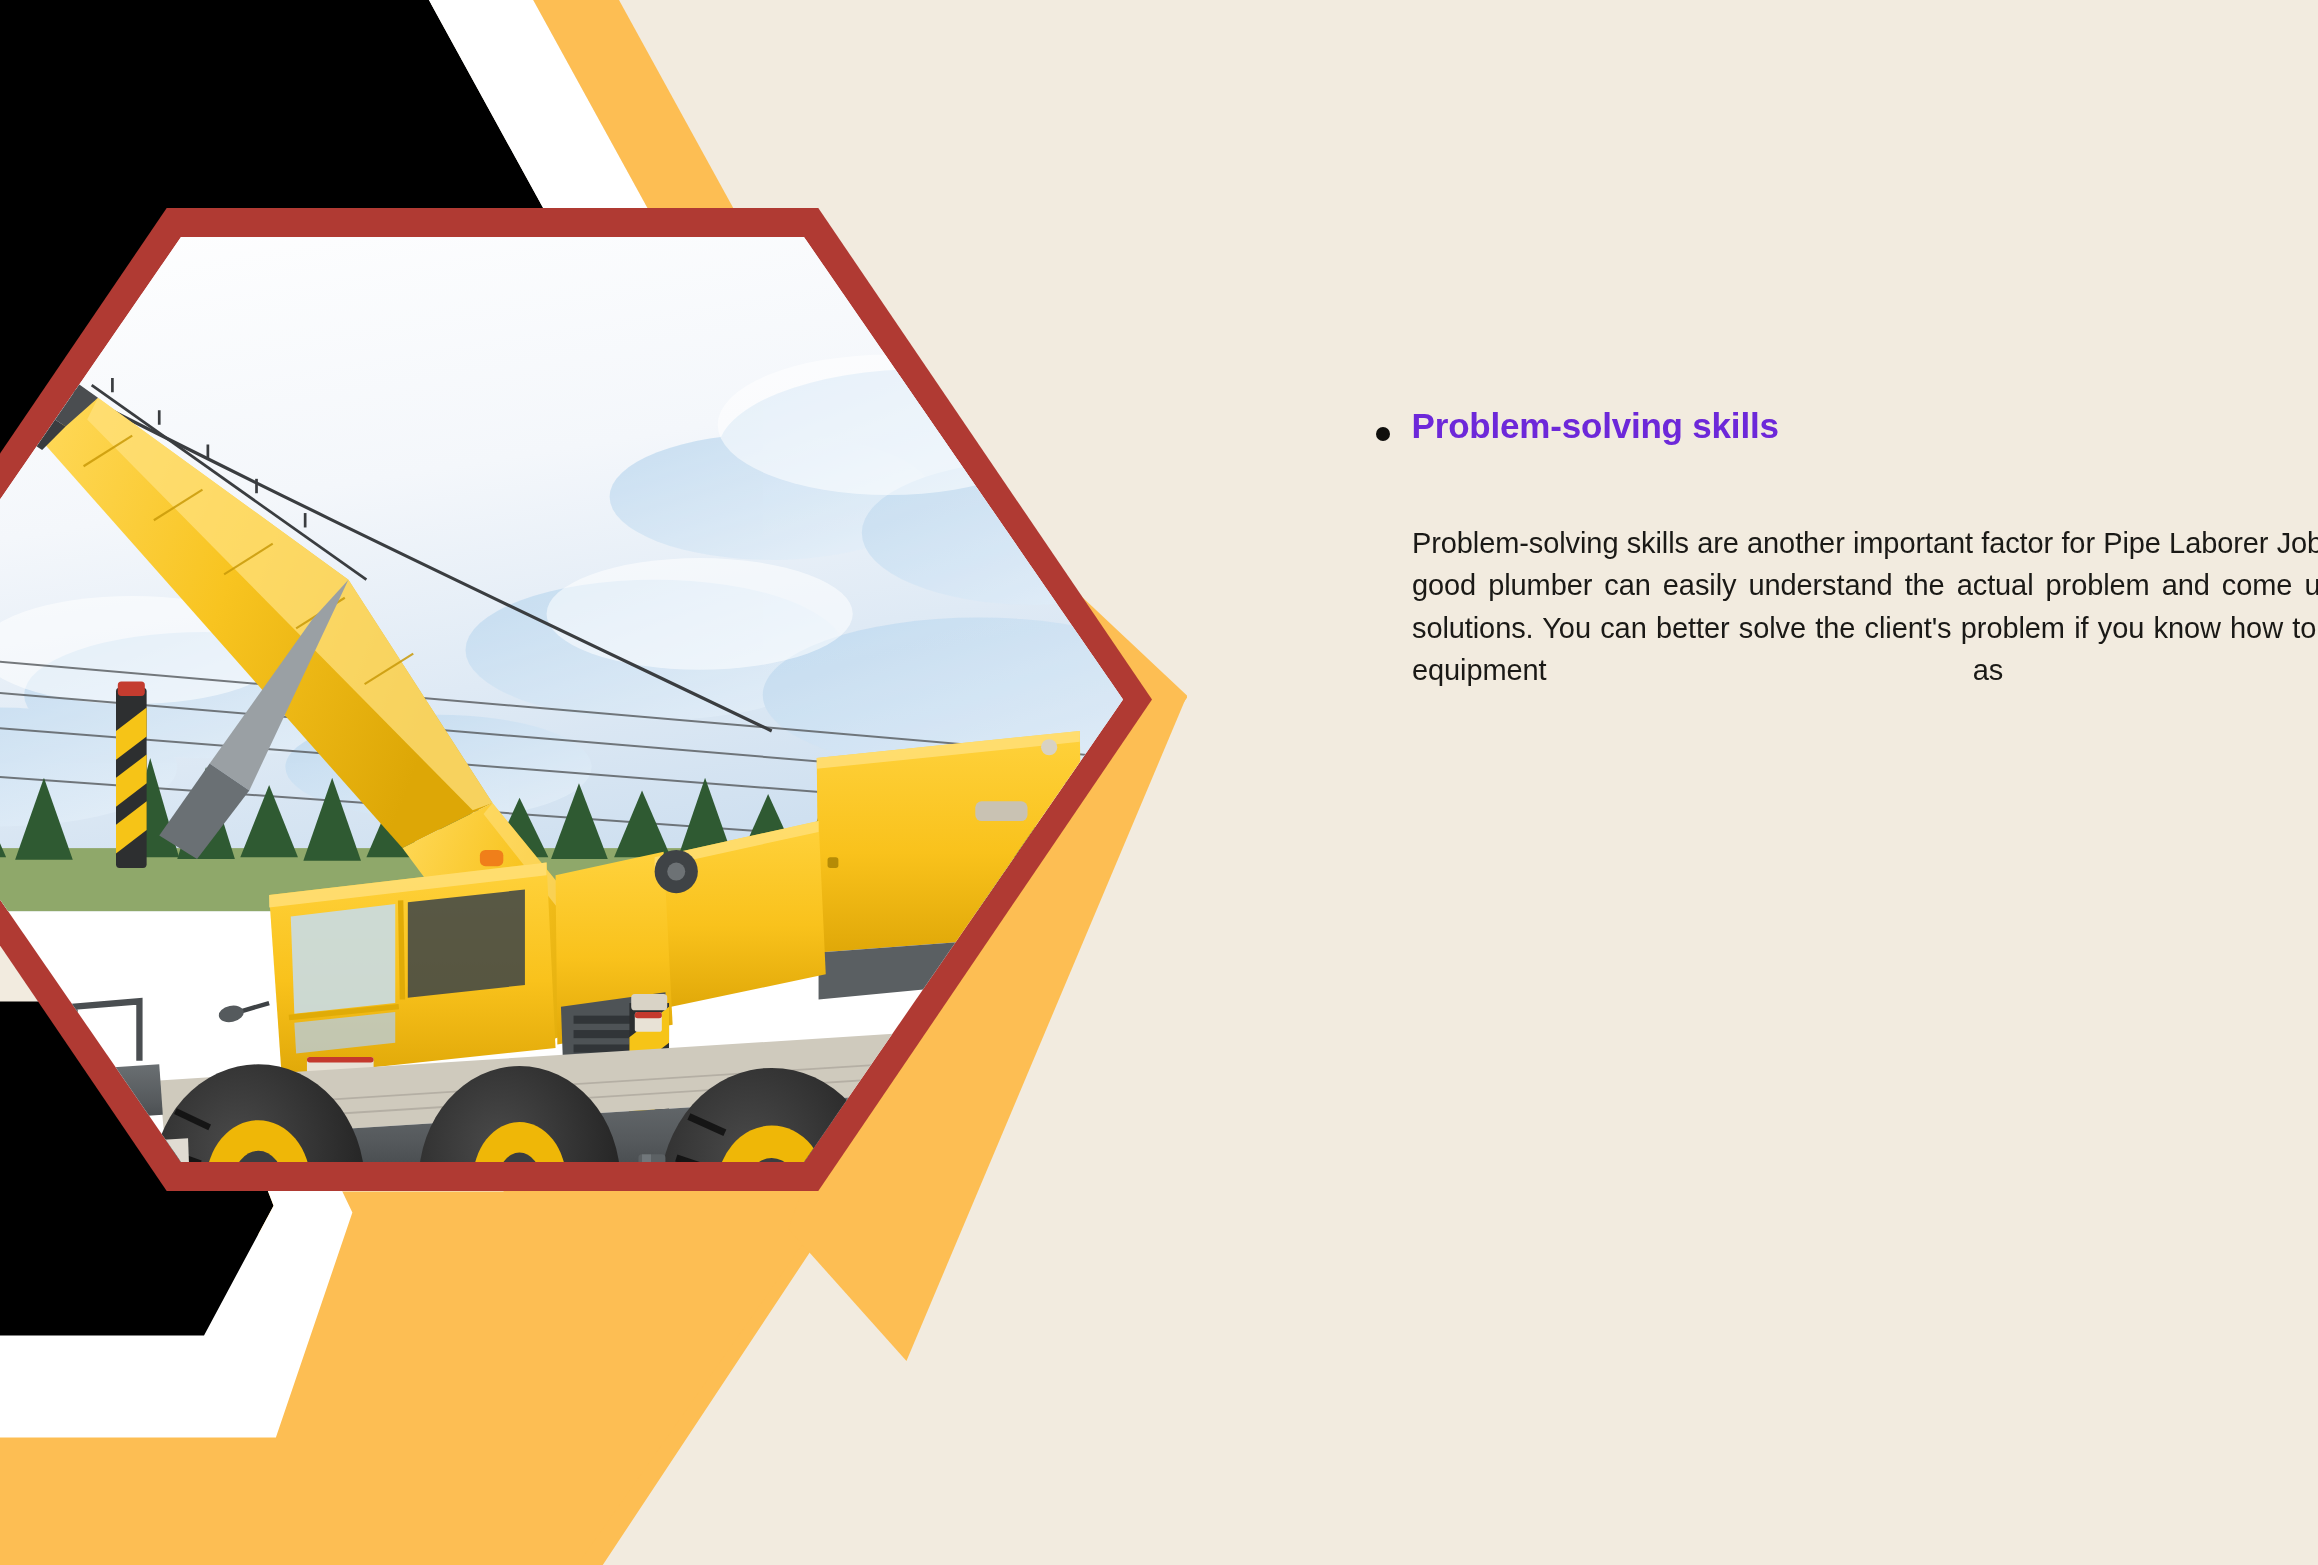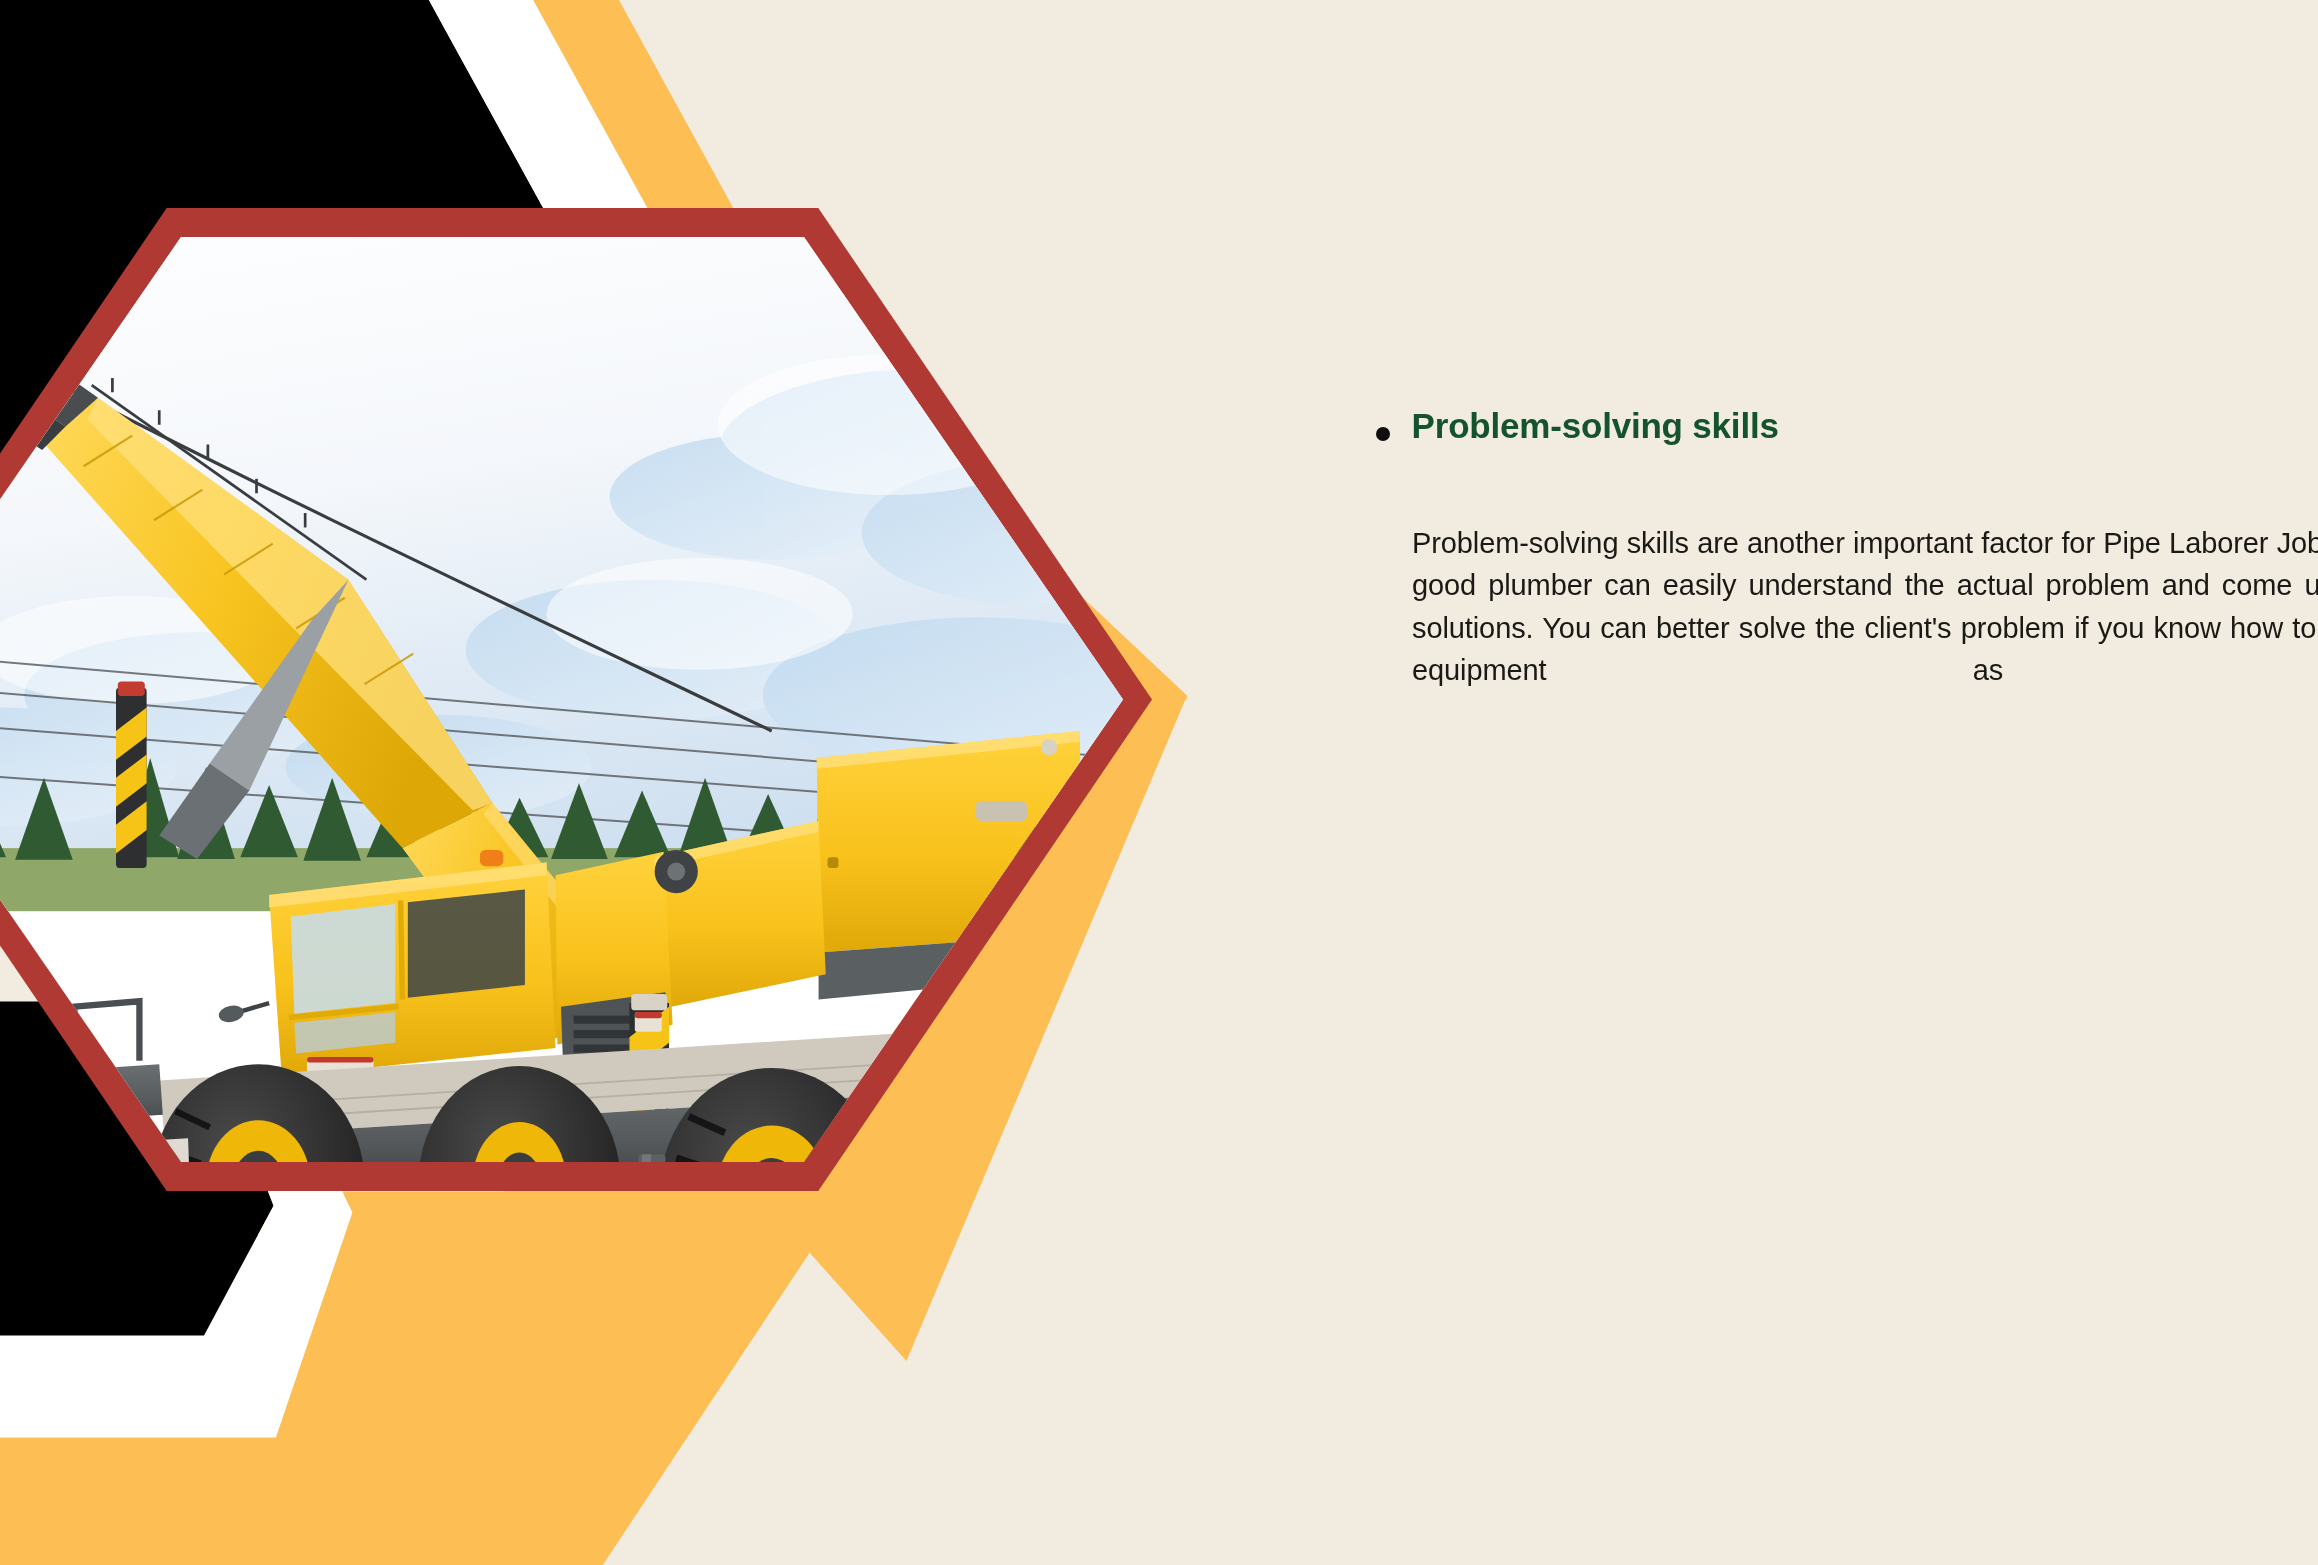--- a/index.html
+++ b/index.html
@@ -52,21 +52,21 @@
     gap:21.3px;
     margin-left:8.3px;
   }
   #bullet-dot{
     width:14px;height:14px;border-radius:50%;
     background:#100F0D;flex:0 0 auto;margin-top:18.5px;
   }
   #bullet-title{
     font-size:35px;
     font-weight:bold;
-    color:#14532d;
+    color:#6d28d9;
     line-height:1.0;
     letter-spacing:-0.2px;
     white-space:nowrap;
   }
   #body-para{
     margin-top:79px;
     margin-left:44px;
     width:1067px;
     font-size:29px;
     line-height:1.46;

